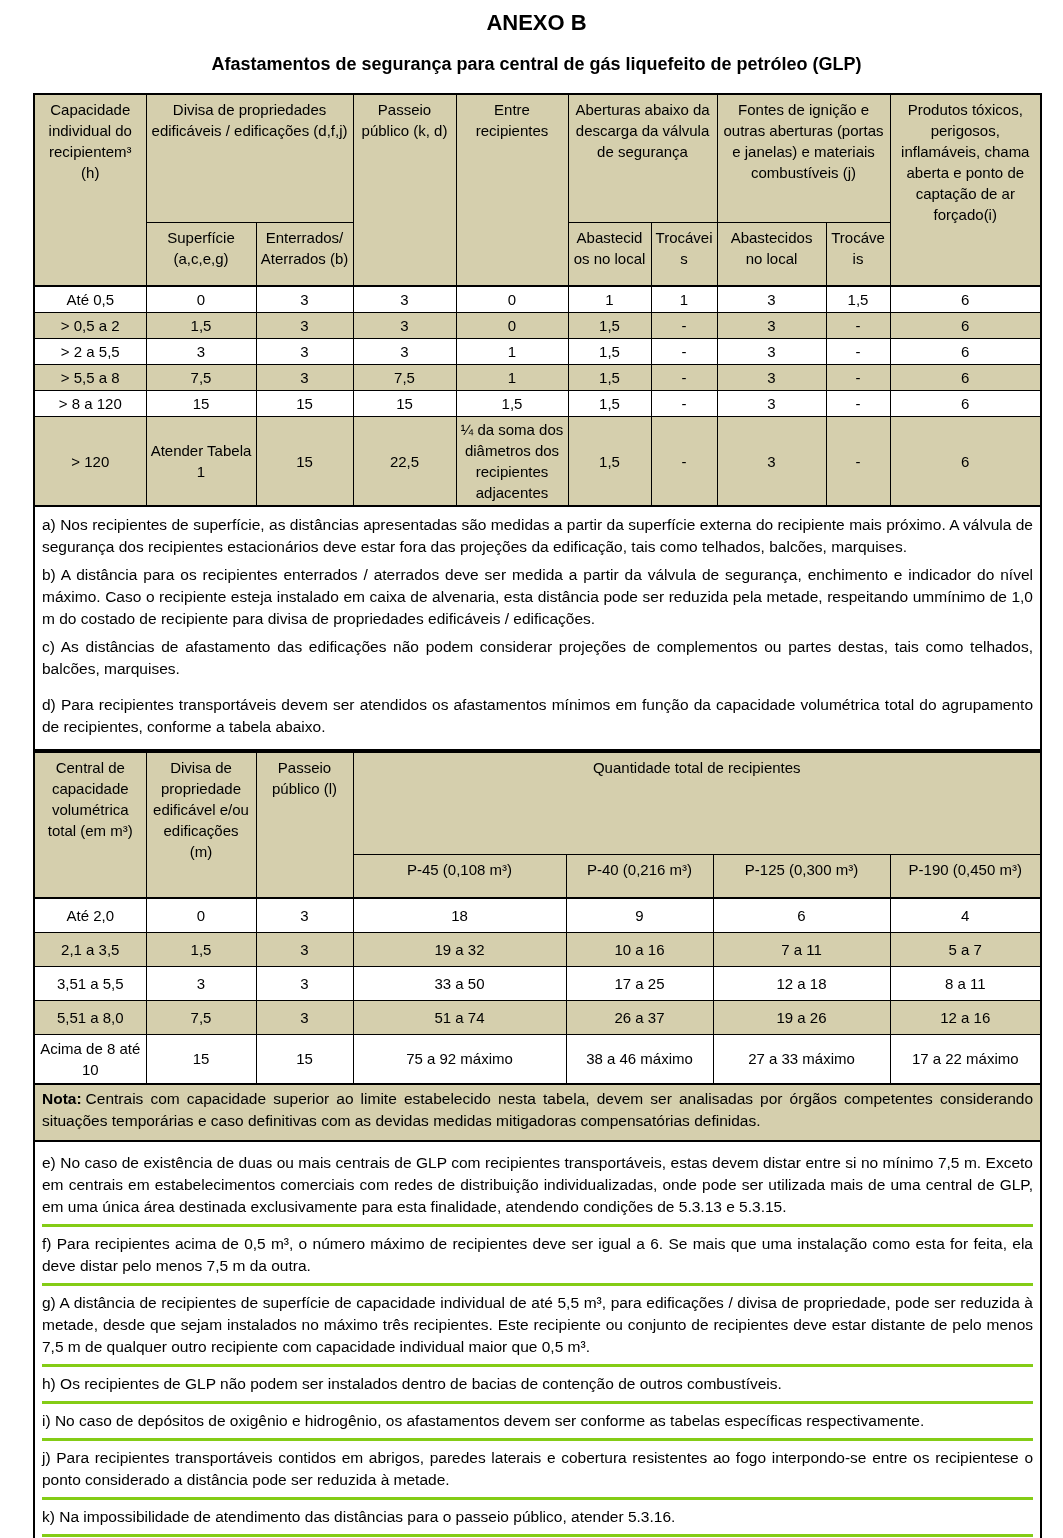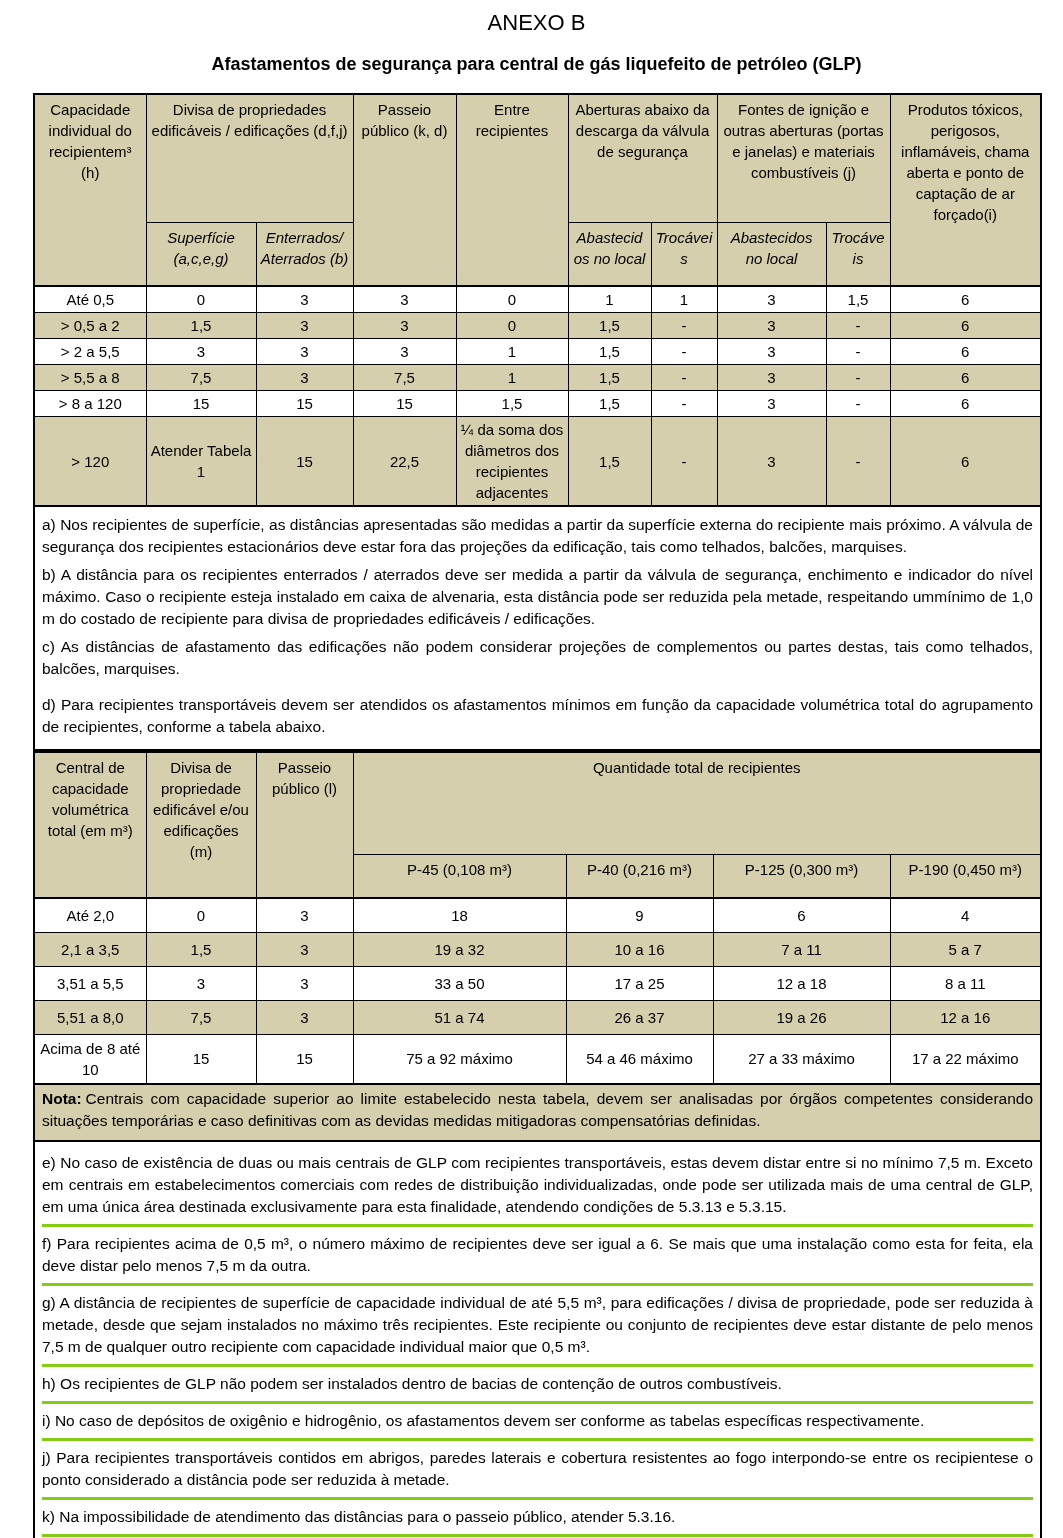--- a/index.html
+++ b/index.html
@@ -5,21 +5,21 @@
 <style>
   html,body{margin:0;padding:0;background:#ffffff;}
   body{
     width:1063px;
     font-family:"Liberation Sans","DejaVu Sans",sans-serif;
     color:#000000;
     -webkit-font-smoothing:antialiased;
   }
   .doc{padding:6px 23px 14px 33px;}
   .title{
-    text-align:center;font-weight:normal;font-size:22px;margin:4px 0 18px 0;
+    text-align:center;font-weight:bold;font-size:22px;margin:4px 0 18px 0;
   }
   .subtitle{
     text-align:center;font-weight:bold;font-size:18px;margin:0 0 18px 0;
   }
   table.tbl{
     border-collapse:collapse;table-layout:fixed;width:1007px;
     border:2px solid #000;
   }
   table.tbl th,table.tbl td{
     border:1px solid #000;
@@ -27,21 +27,21 @@
     padding:2px 4px;
     overflow:hidden;
     word-wrap:break-word;
   }
   table.tbl th{
     font-weight:normal;text-align:center;vertical-align:top;
     background:#d5cfad;padding-top:4px;
   }
   table.tbl td{text-align:center;vertical-align:middle;}
   #t1 .hrow1{height:128px;}
-  #t1 .hrow2{height:64px;font-style:italic;}
+  #t1 .hrow2{height:64px;}
   #t1 tbody tr{height:24px;}
   #t1 tbody tr:first-child td{border-top:2px solid #000;}
   tbody tr:nth-child(even) td{background:#d5cfad;}
   .notes{
     width:991px;
     border:2px solid #000;border-top:none;
     padding:4px 7px 8px 7px;
     font-size:15.5px;line-height:22px;
     text-align:justify;
   }
@@ -243,21 +243,21 @@
         <td>51 a 74</td>
         <td>26 a 37</td>
         <td>19 a 26</td>
         <td>12 a 16</td>
       </tr>
       <tr style="height:50px;">
         <td>Acima de 8 até 10</td>
         <td>15</td>
         <td>15</td>
         <td>75 a 92 máximo</td>
-        <td>54 a 46 máximo</td>
+        <td>38 a 46 máximo</td>
         <td>27 a 33 máximo</td>
         <td>17 a 22 máximo</td>
       </tr>
     </tbody>
     <tbody>
       <tr class="nota-row">
         <td colspan="7"><span class="b">Nota:</span><span>Centrais com capacidade superior ao limite estabelecido nesta tabela, devem ser analisadas por órgãos competentes considerando situações temporárias e caso definitivas com as devidas medidas mitigadoras compensatórias definidas.</span></td>
       </tr>
     </tbody>
   </table>

